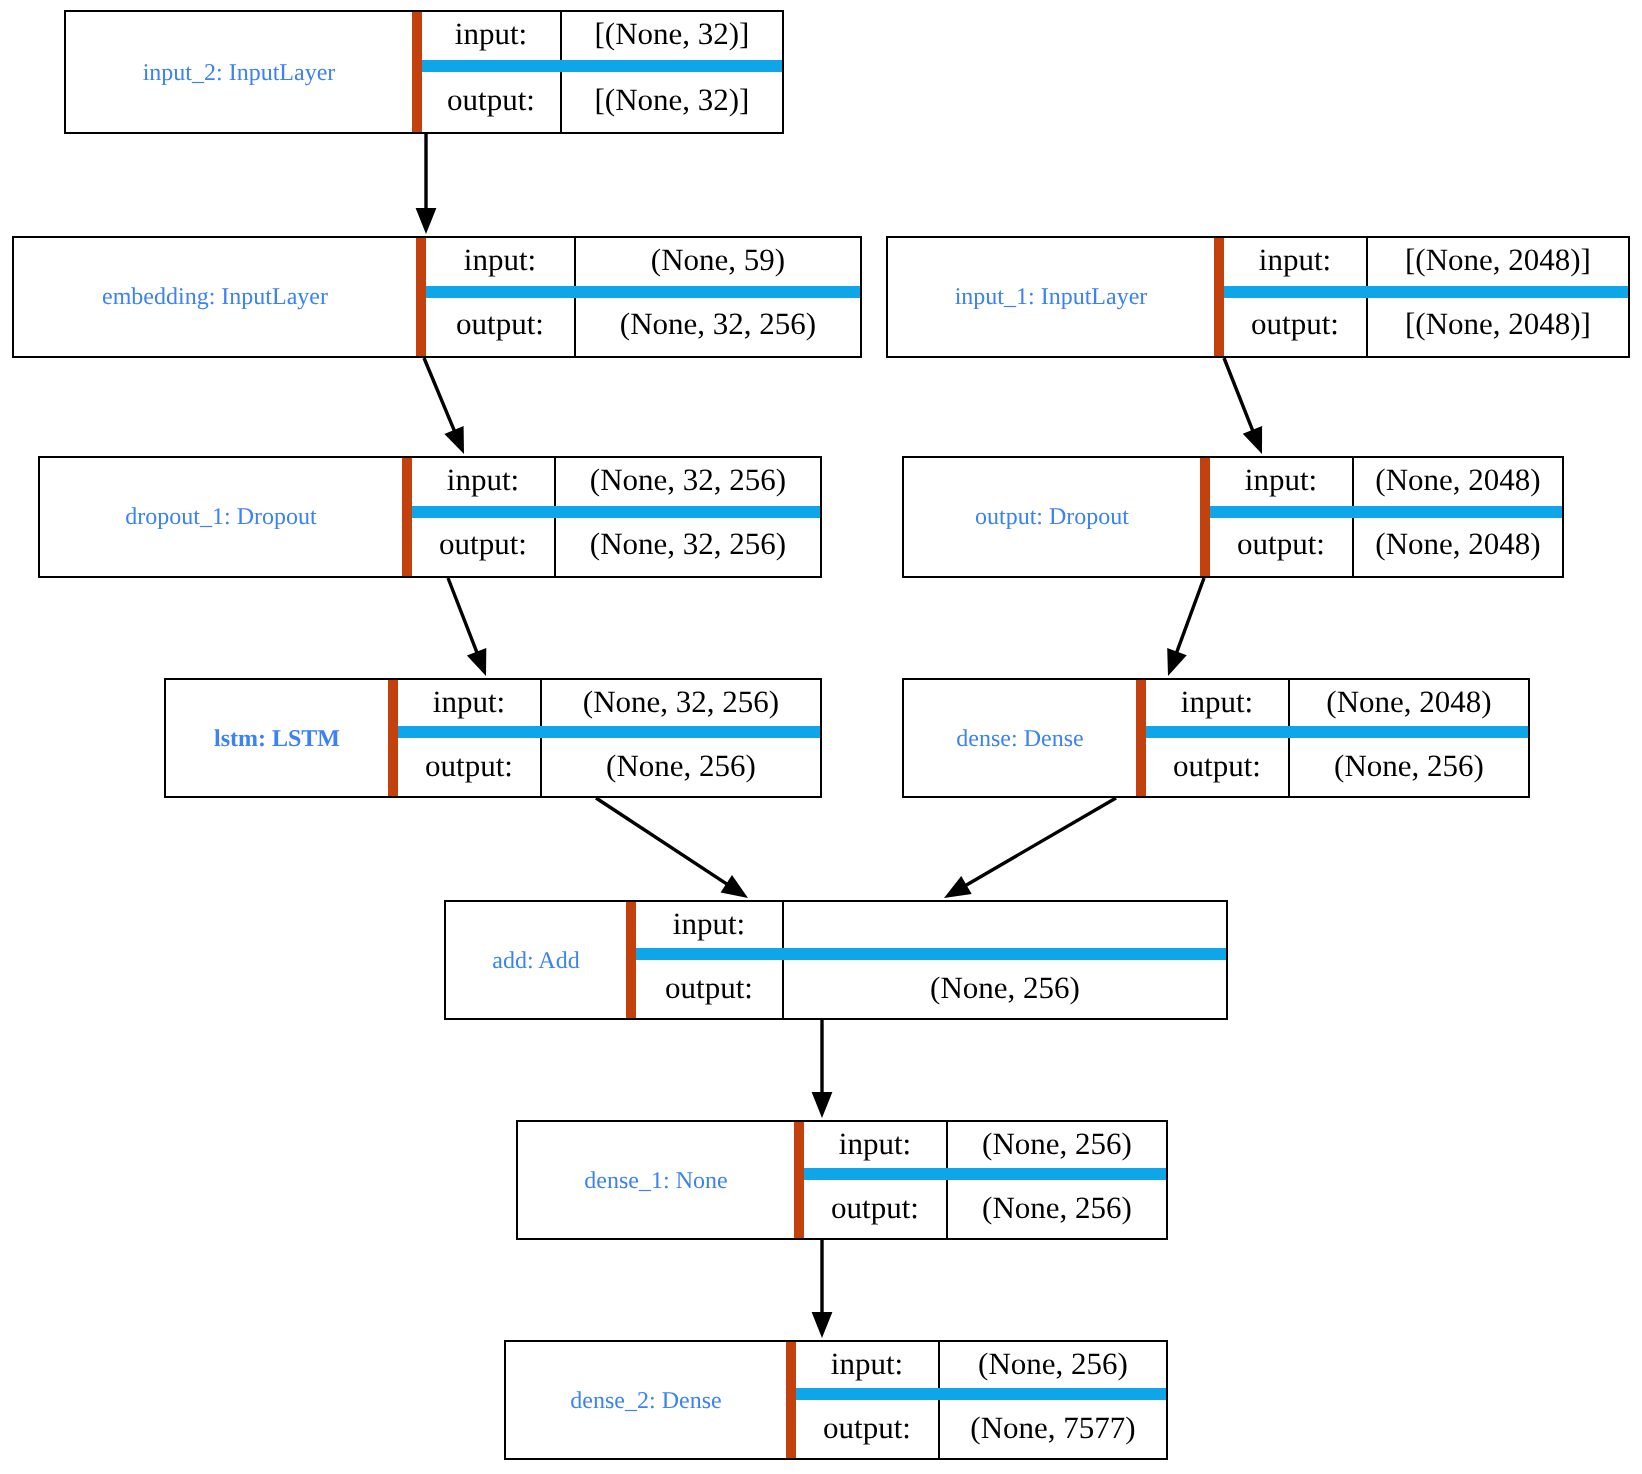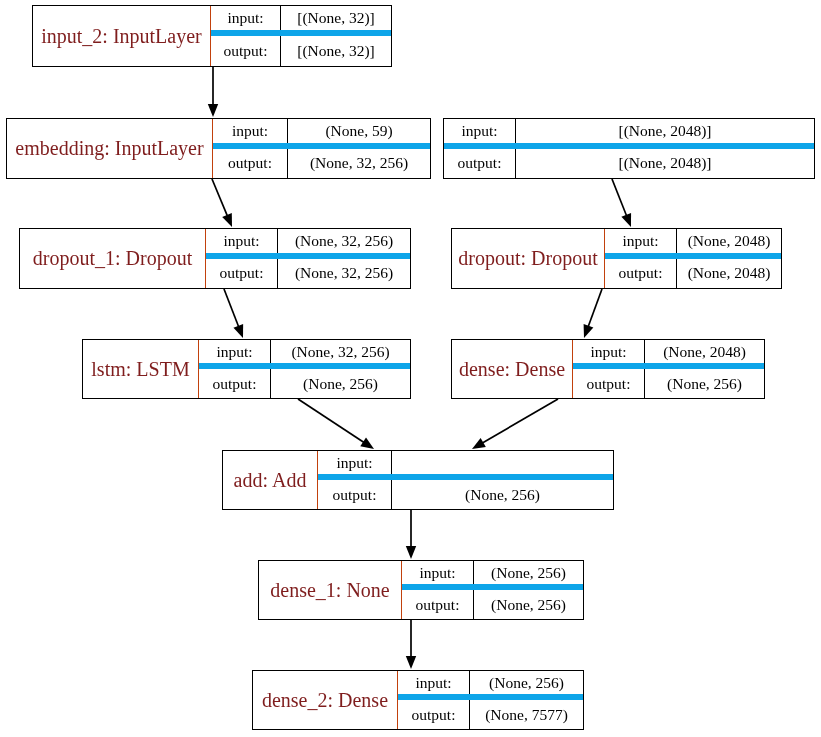--- a/index.html
+++ b/index.html
@@ -33,24 +33,24 @@
     align-items: stretch;
     z-index: 2;
   }
   .node-name {
     box-sizing: border-box;
     display: flex;
     align-items: center;
     justify-content: center;
     text-align: center;
     padding: 0 8px;
-    font-size: 20px;
-    color: #7f1d1d;
+    font-size: 12px;
+    color: #3b82f6;
     white-space: nowrap;
-    border-right: 1px solid #c2410c;
+    border-right: 5px solid #c2410c;
   }
   .node-io {
     box-sizing: border-box;
     display: flex;
     flex-direction: column;
     flex: 1 1 auto;
   }
   .io-row {
     box-sizing: border-box;
     display: flex;
@@ -151,20 +151,21 @@
             <div class="io-label" style="width: 75px;">input:</div>
             <div class="io-value">(None, 59)</div>
           </div>
           <div class="io-row bottom">
             <div class="io-label" style="width: 75px;">output:</div>
             <div class="io-value">(None, 32, 256)</div>
           </div>
         </div>
       </div>
       <div class="node" style="left: 443px; top: 118px; width: 372px; height: 61px;">
+        <div class="node-name" style="width: 168px;">input_1: InputLayer</div>
         <div class="node-io">
           <div class="io-row top">
             <div class="io-label" style="width: 72px;">input:</div>
             <div class="io-value">[(None, 2048)]</div>
           </div>
           <div class="io-row bottom">
             <div class="io-label" style="width: 72px;">output:</div>
             <div class="io-value">[(None, 2048)]</div>
           </div>
         </div>
@@ -176,34 +177,34 @@
             <div class="io-label" style="width: 72px;">input:</div>
             <div class="io-value">(None, 32, 256)</div>
           </div>
           <div class="io-row bottom">
             <div class="io-label" style="width: 72px;">output:</div>
             <div class="io-value">(None, 32, 256)</div>
           </div>
         </div>
       </div>
       <div class="node" style="left: 451px; top: 228px; width: 331px; height: 61px;">
-        <div class="node-name" style="width: 153px;">dropout: Dropout</div>
+        <div class="node-name" style="width: 153px;">output: Dropout</div>
         <div class="node-io">
           <div class="io-row top">
             <div class="io-label" style="width: 72px;">input:</div>
             <div class="io-value">(None, 2048)</div>
           </div>
           <div class="io-row bottom">
             <div class="io-label" style="width: 72px;">output:</div>
             <div class="io-value">(None, 2048)</div>
           </div>
         </div>
       </div>
       <div class="node" style="left: 82px; top: 339px; width: 329px; height: 60px;">
-        <div class="node-name" style="width: 116px;">lstm: LSTM</div>
+        <div class="node-name" style="width: 116px; font-weight: bold;">lstm: LSTM</div>
         <div class="node-io">
           <div class="io-row top">
             <div class="io-label" style="width: 72px;">input:</div>
             <div class="io-value">(None, 32, 256)</div>
           </div>
           <div class="io-row bottom">
             <div class="io-label" style="width: 72px;">output:</div>
             <div class="io-value">(None, 256)</div>
           </div>
         </div>

